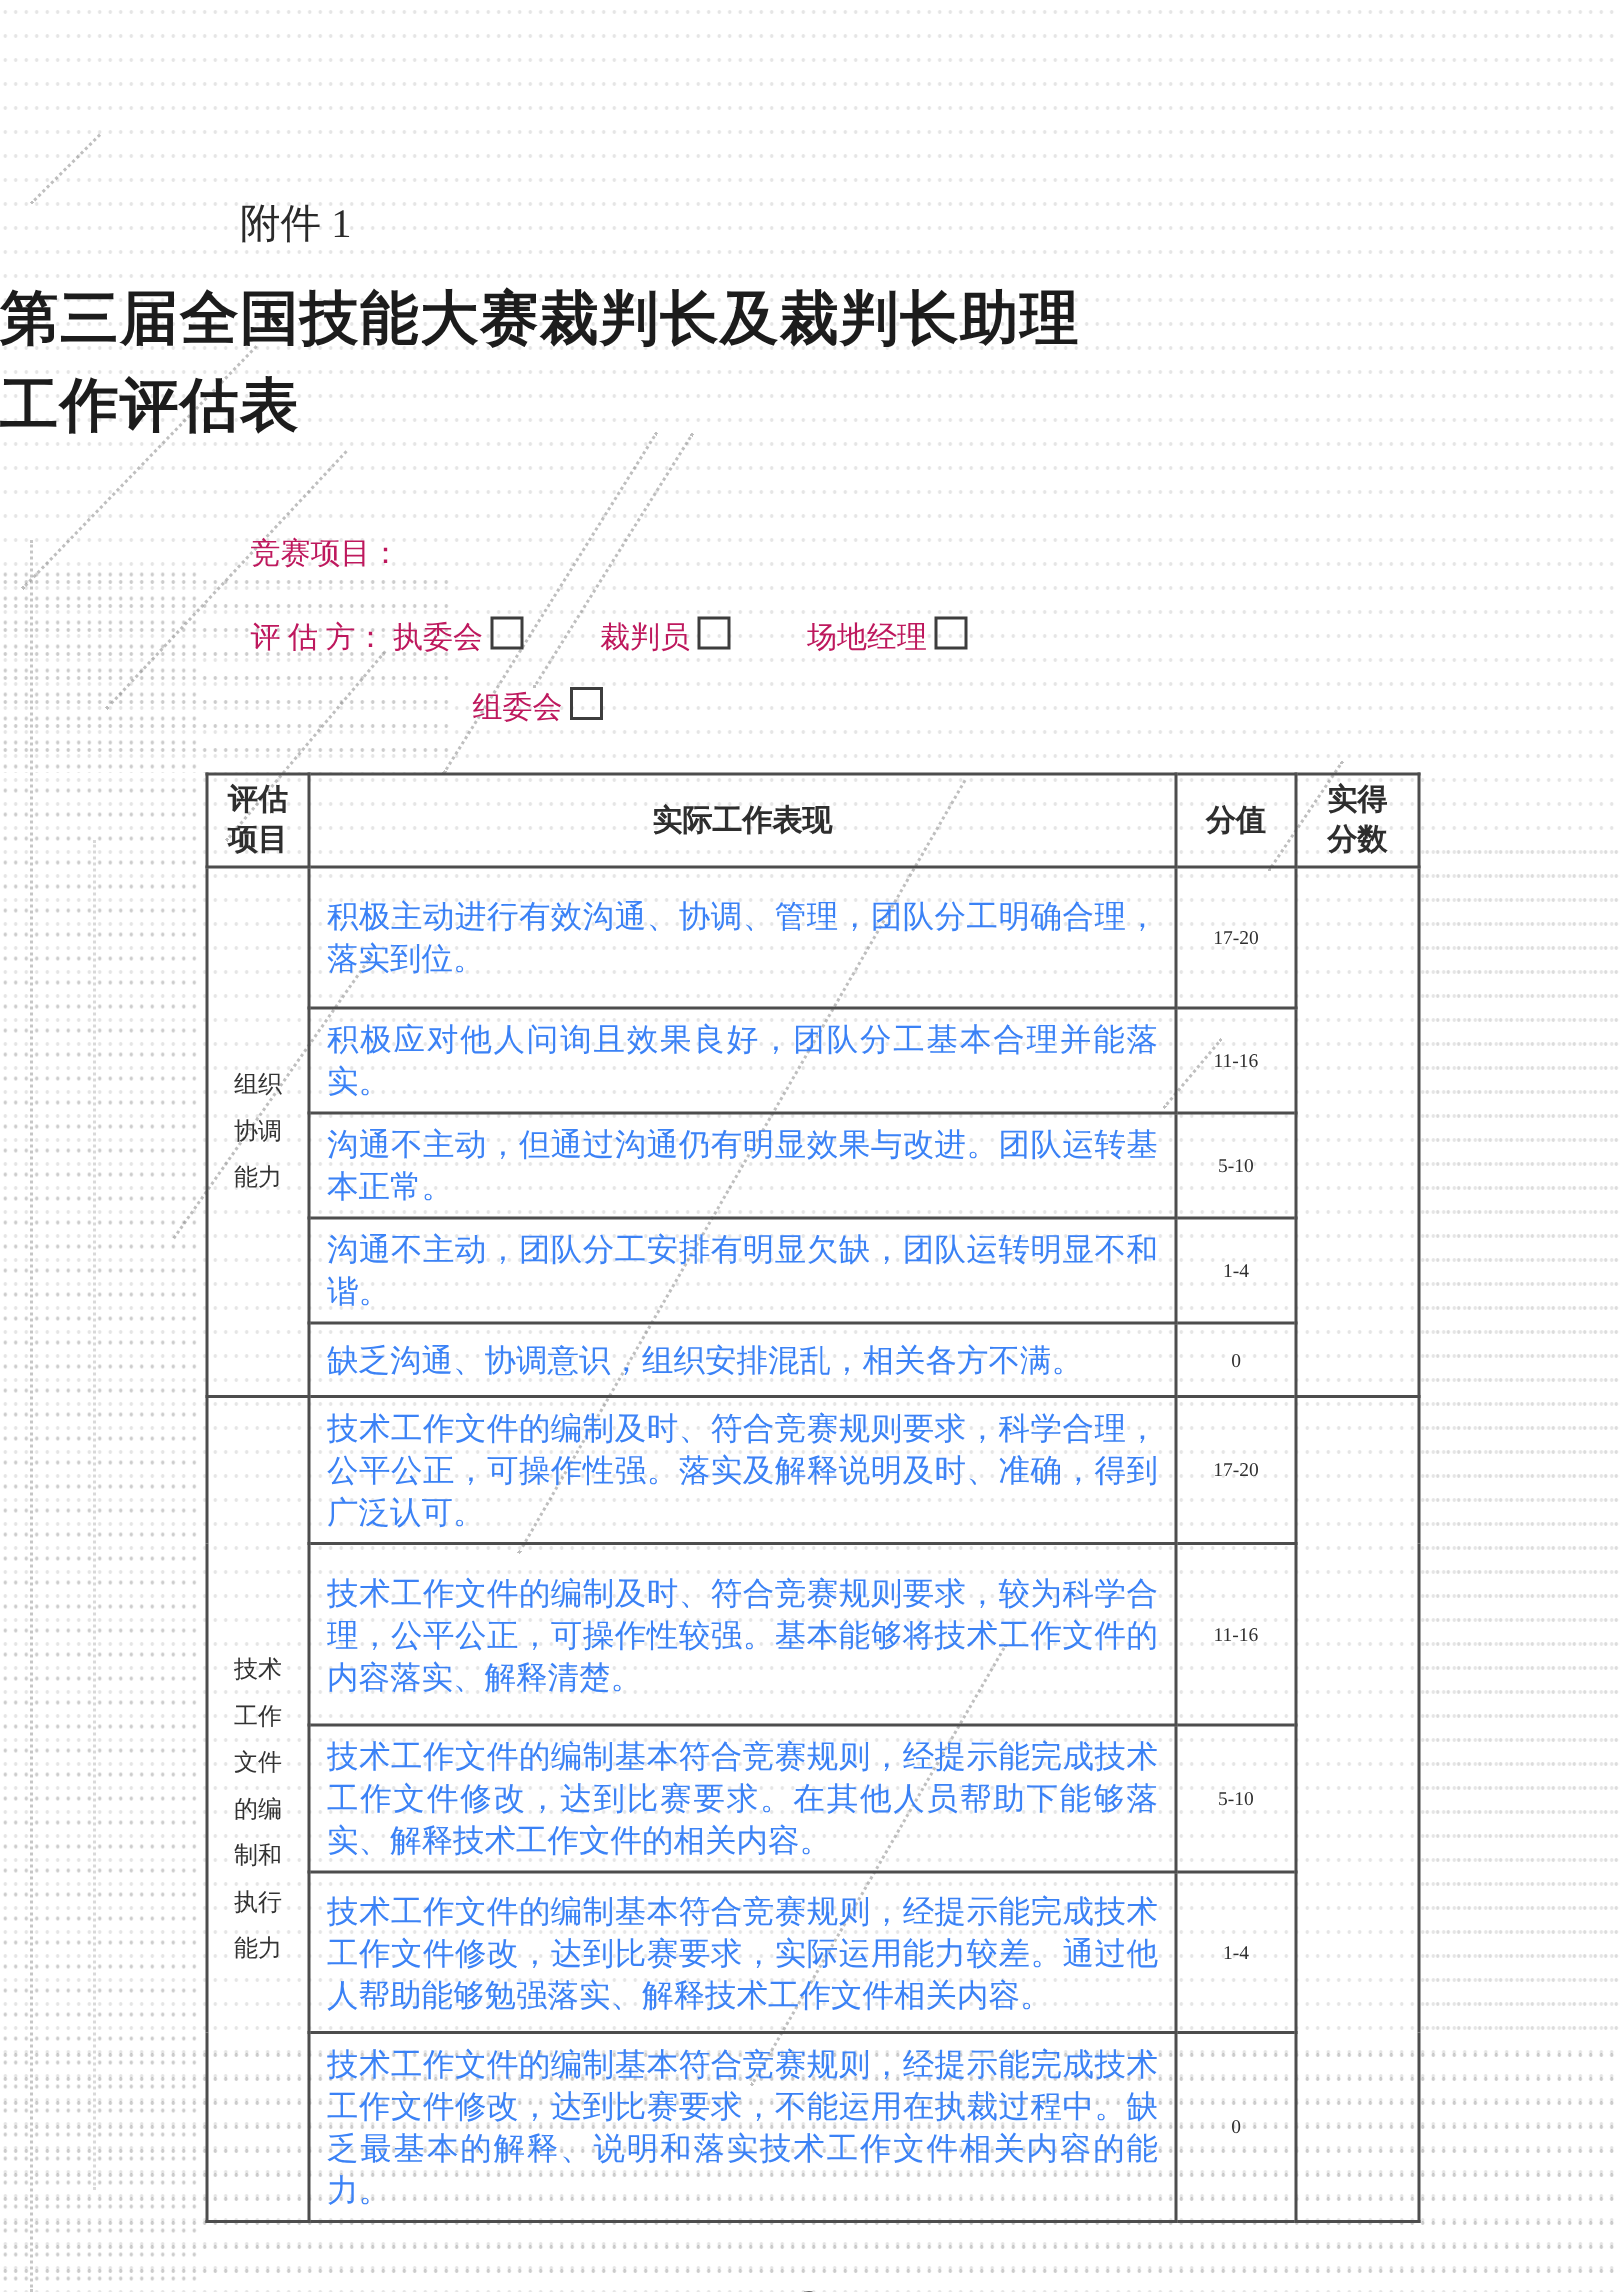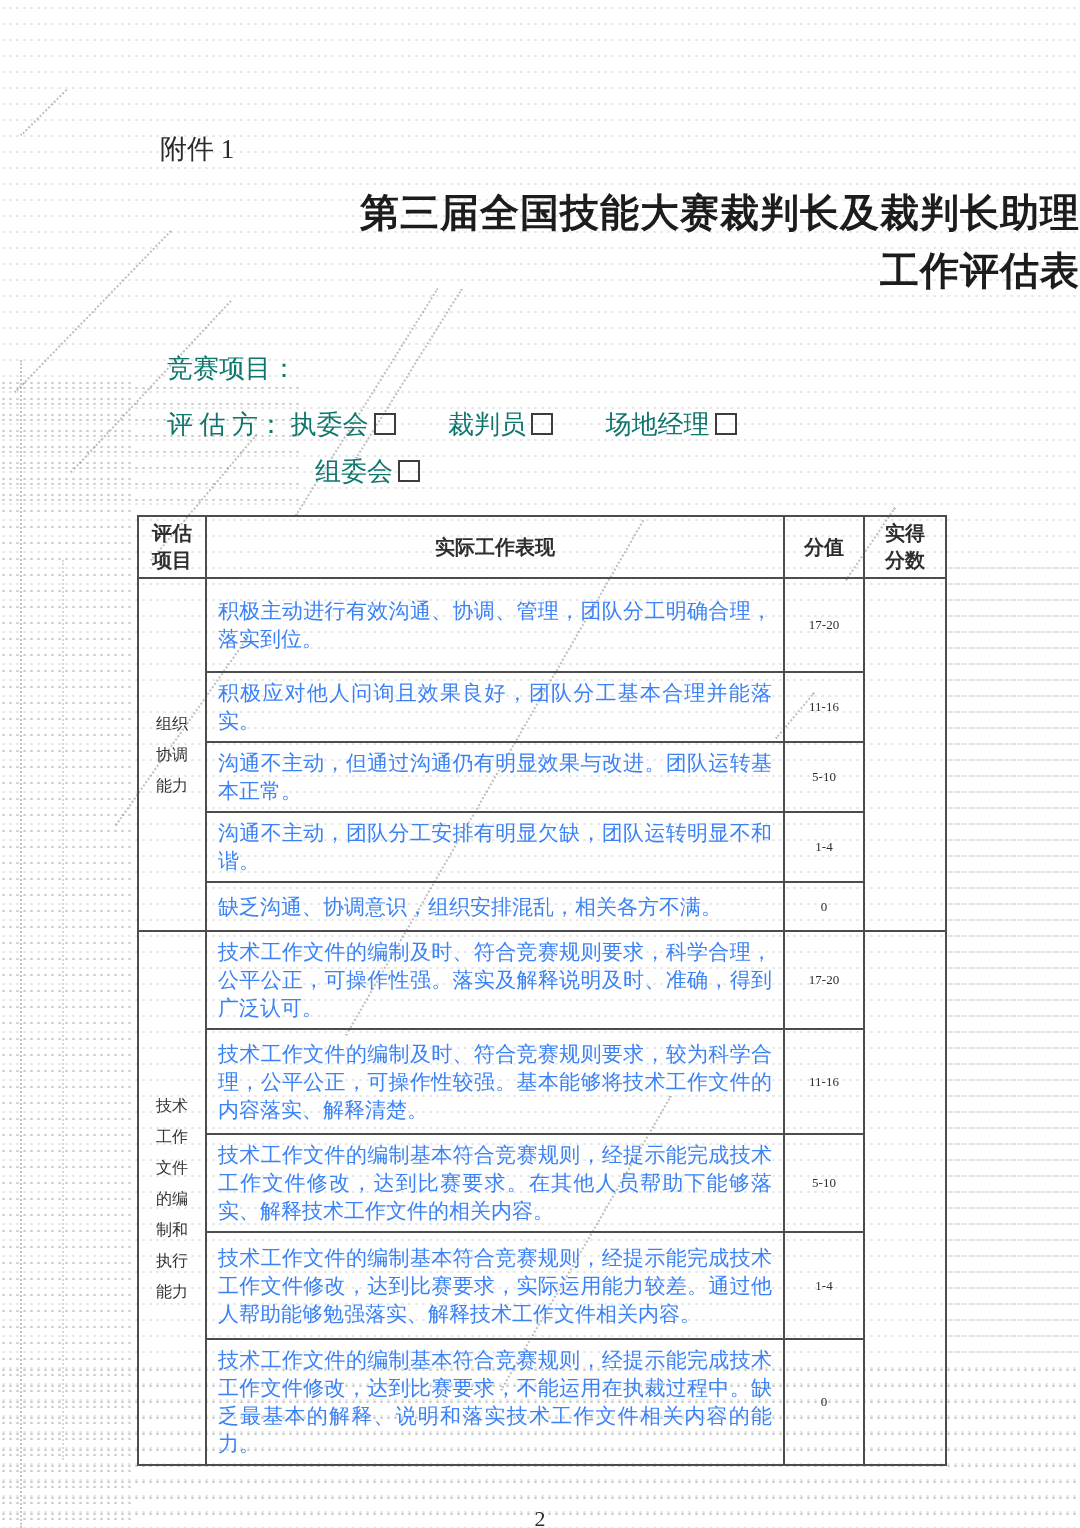--- a/index.html
+++ b/index.html
@@ -59,29 +59,29 @@
   .attachment {
     padding-top: 132px;
     margin-left: 160px;
     font-size: 27px;
     line-height: 34px;
     color: #2a2a2a;
   }
 
   .title {
     margin-top: 18px;
-    text-align: right;
+    text-align: left;
     font-size: 39px;
     line-height: 58px;
     font-weight: bold;
     color: #1c1c1c;
     letter-spacing: 1px;
   }
 
-  .field { font-size: 26px; line-height: 38px; color: #0f766e; }
+  .field { font-size: 20px; line-height: 38px; color: #be185d; }
   .project   { margin: 50px 0 0 167px; }
   .evaluator { margin: 18px 0 0 167px; }
   .evaluator .option { margin-right: 46px; }
   .evaluator .option:last-child { margin-right: 0; }
   .evaluator2 { margin: 9px 0 0 315px; }
 
   .cbx {
     display: inline-block;
     width: 22px;
     height: 22px;
@@ -141,21 +141,21 @@
     font-family: "Liberation Serif", "DejaVu Serif", serif;
   }
   td.actual { background: transparent; }
 
   tr.g1r1 { height: 94px; }
   tr.g1r2 { height: 52px; }
   tr.g1r3 { height: 51px; }
   tr.g1r4 { height: 62px; }
   tr.g1r5 { height: 49px; padding-left: 16px; }
   tr.g2r1 { height: 83px; }
-  tr.g2r2 { height: 105px; }
+  tr.g2r2 { height: 121px; }
   tr.g2r3 { height: 94px; }
   tr.g2r4 { height: 107px; }
   tr.g2r5 { height: 90px; }
 
   .page-number {
     margin-top: 40px;
     text-align: center;
     font-size: 22px;
     color: #2e2e2e;
   }

